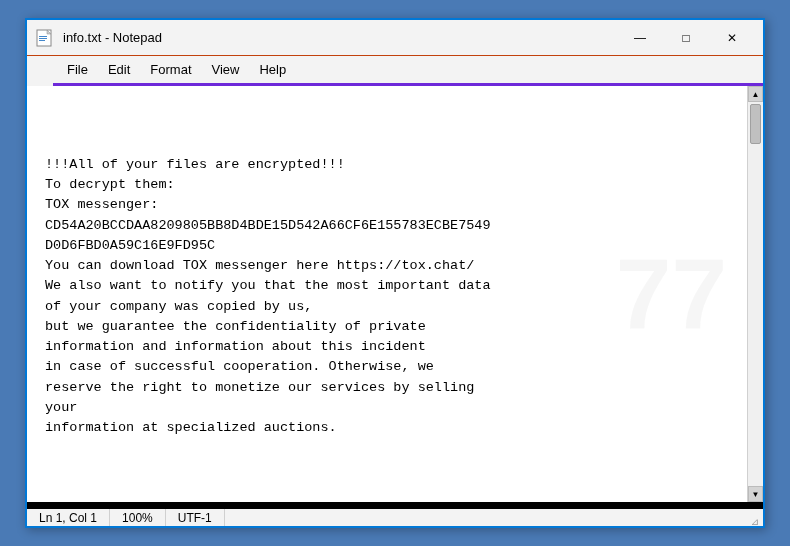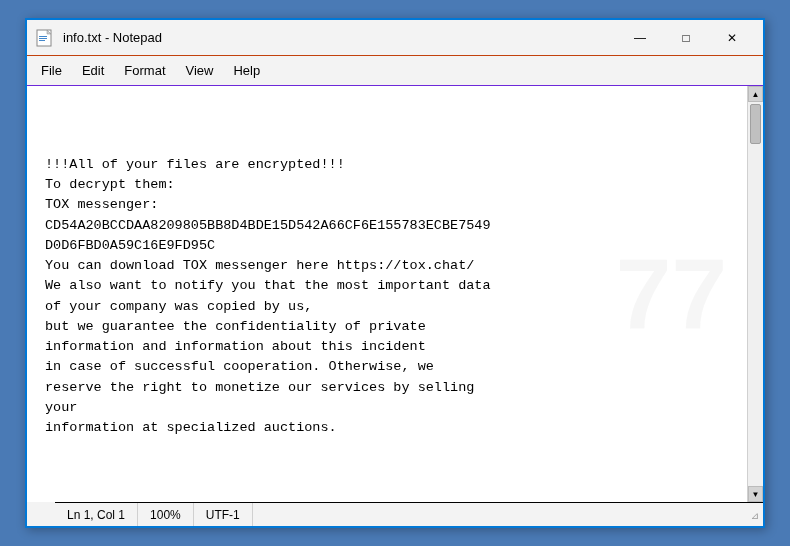--- a/index.html
+++ b/index.html
@@ -70,22 +70,23 @@
       color: #000;
     }
 
     
     .menubar {
       height: 30px;
       display: flex;
       align-items: center;
       padding: 0 4px;
       background: #f3f3f3;
-      border-bottom: 1px solid #6d28d9;
-      flex-shrink: 0;
+      border-bottom: 3px solid #6d28d9;
+      flex-shrink: 0;
+      margin-left: 26px;
     }
 
     .menu-item {
       padding: 4px 10px;
       font-size: 13px;
       color: #000;
       cursor: pointer;
       border-radius: 3px;
     }
 
@@ -168,27 +169,26 @@
       height: 40px;
       background: #c0c0c0;
       border: 1px solid #a0a0a0;
       border-radius: 2px;
     }
 
     
     .statusbar {
       height: 24px;
       background: #f3f3f3;
-      border-top: 1px solid #000000;
+      border-top: 7px solid #000000;
       display: flex;
       align-items: flex-start;
       flex-shrink: 0;
       font-size: 12px;
       color: #000;
-      margin-left: 28px;
     }
 
     .status-section {
       padding: 0 12px;
       border-right: 1px solid #d0d0d0;
       height: 100%;
       display: flex;
       align-items: center;
     }
 

